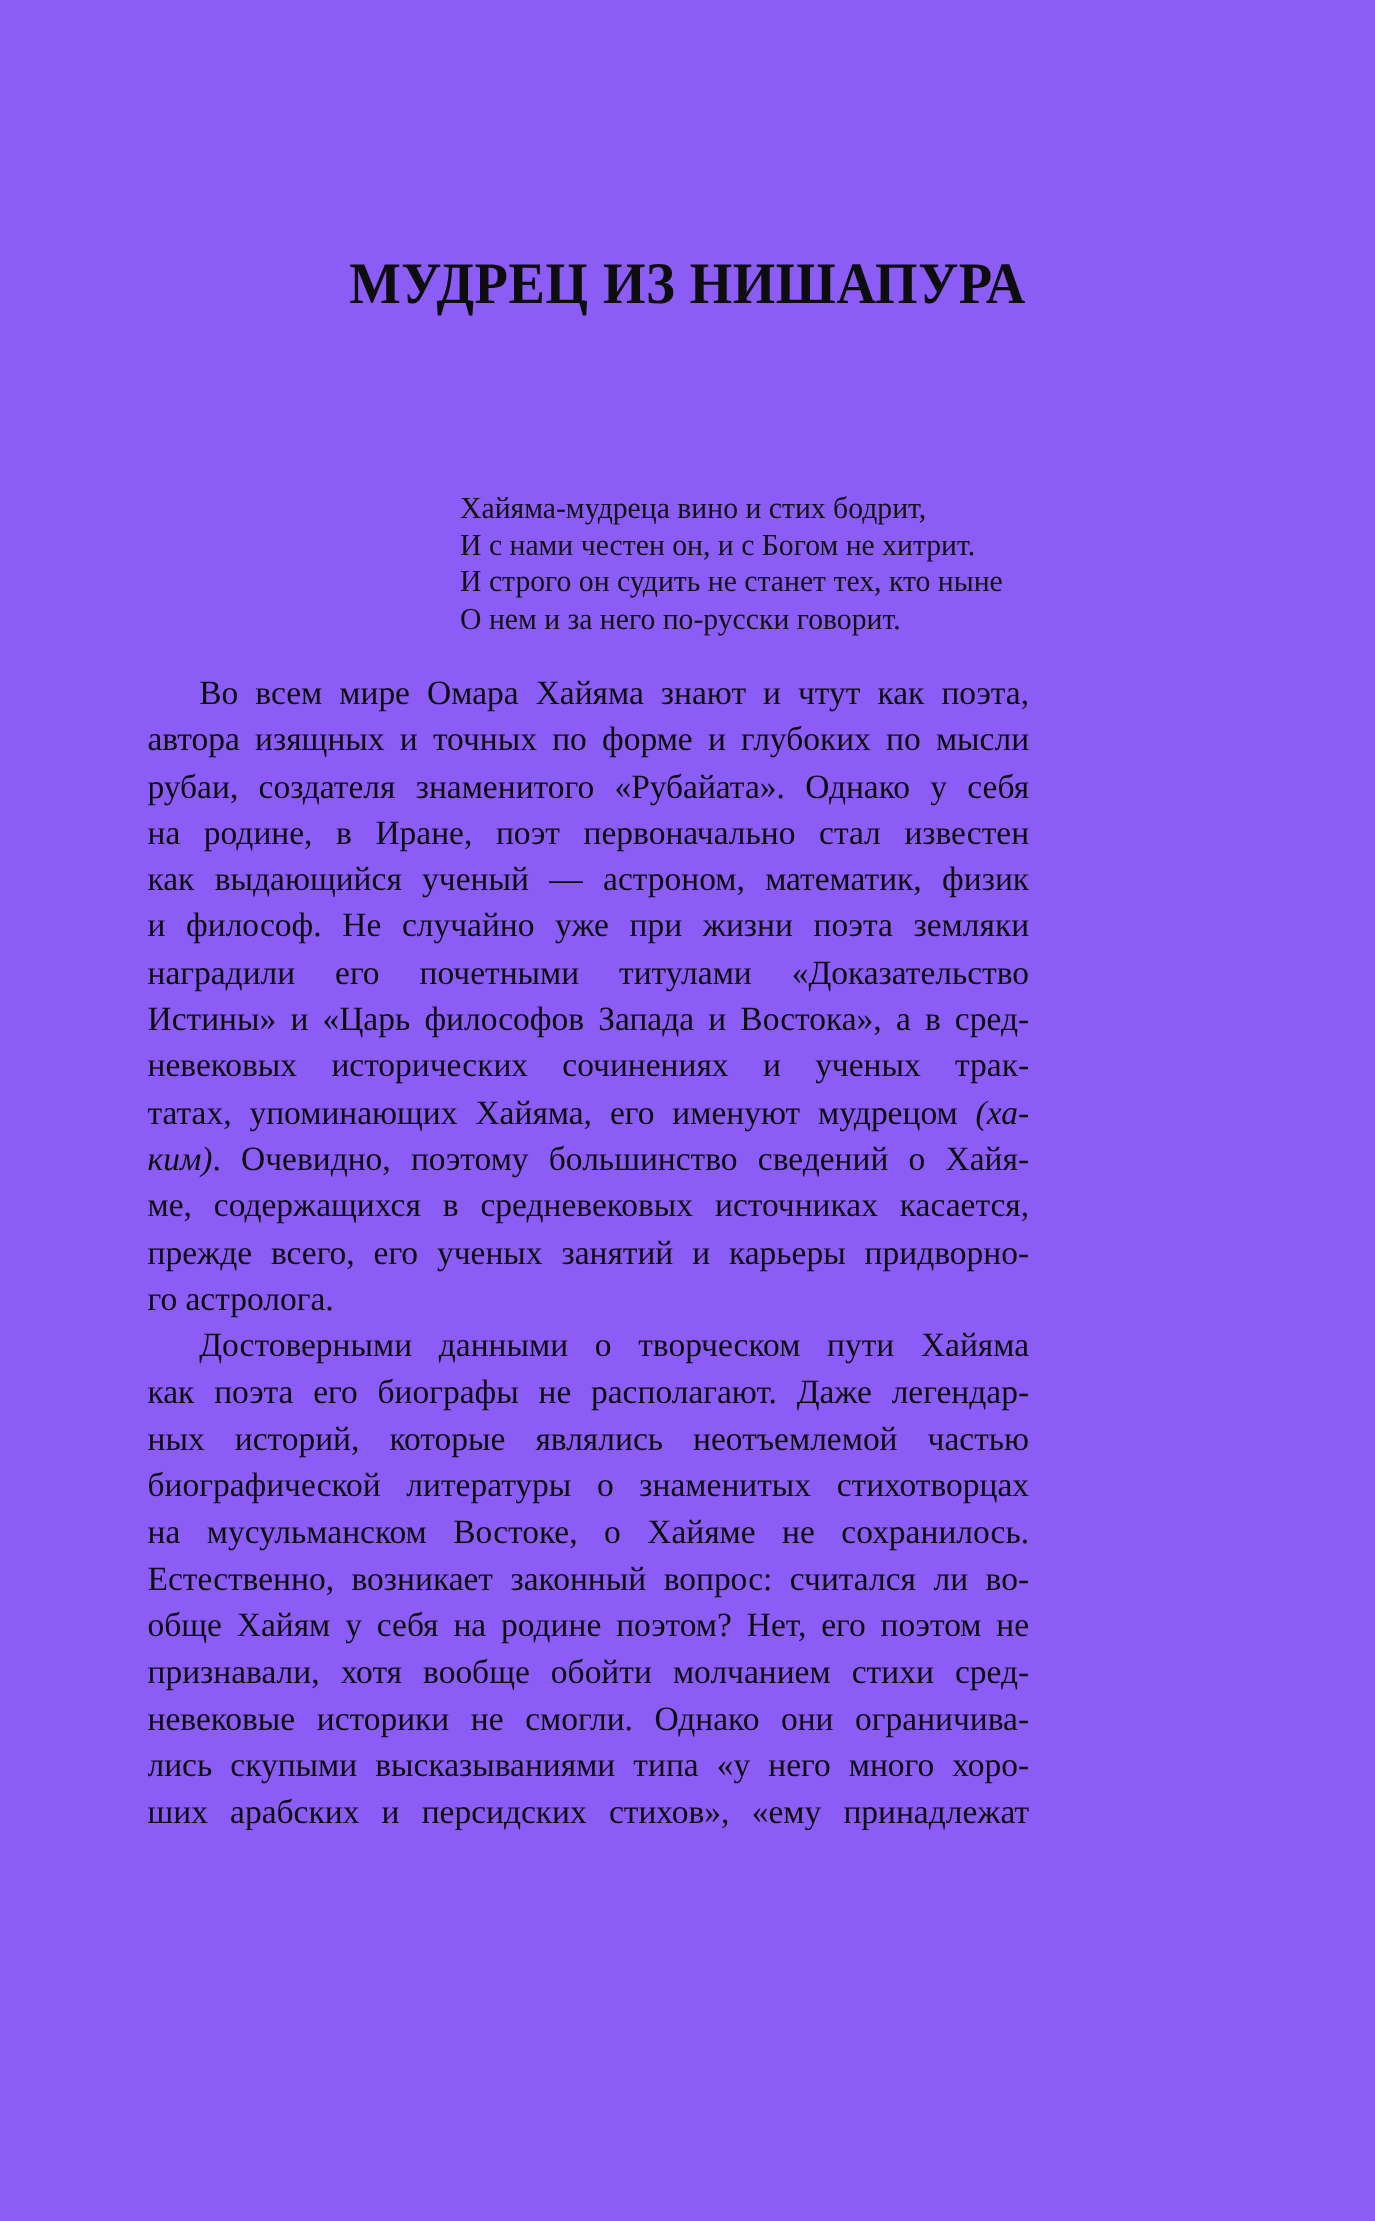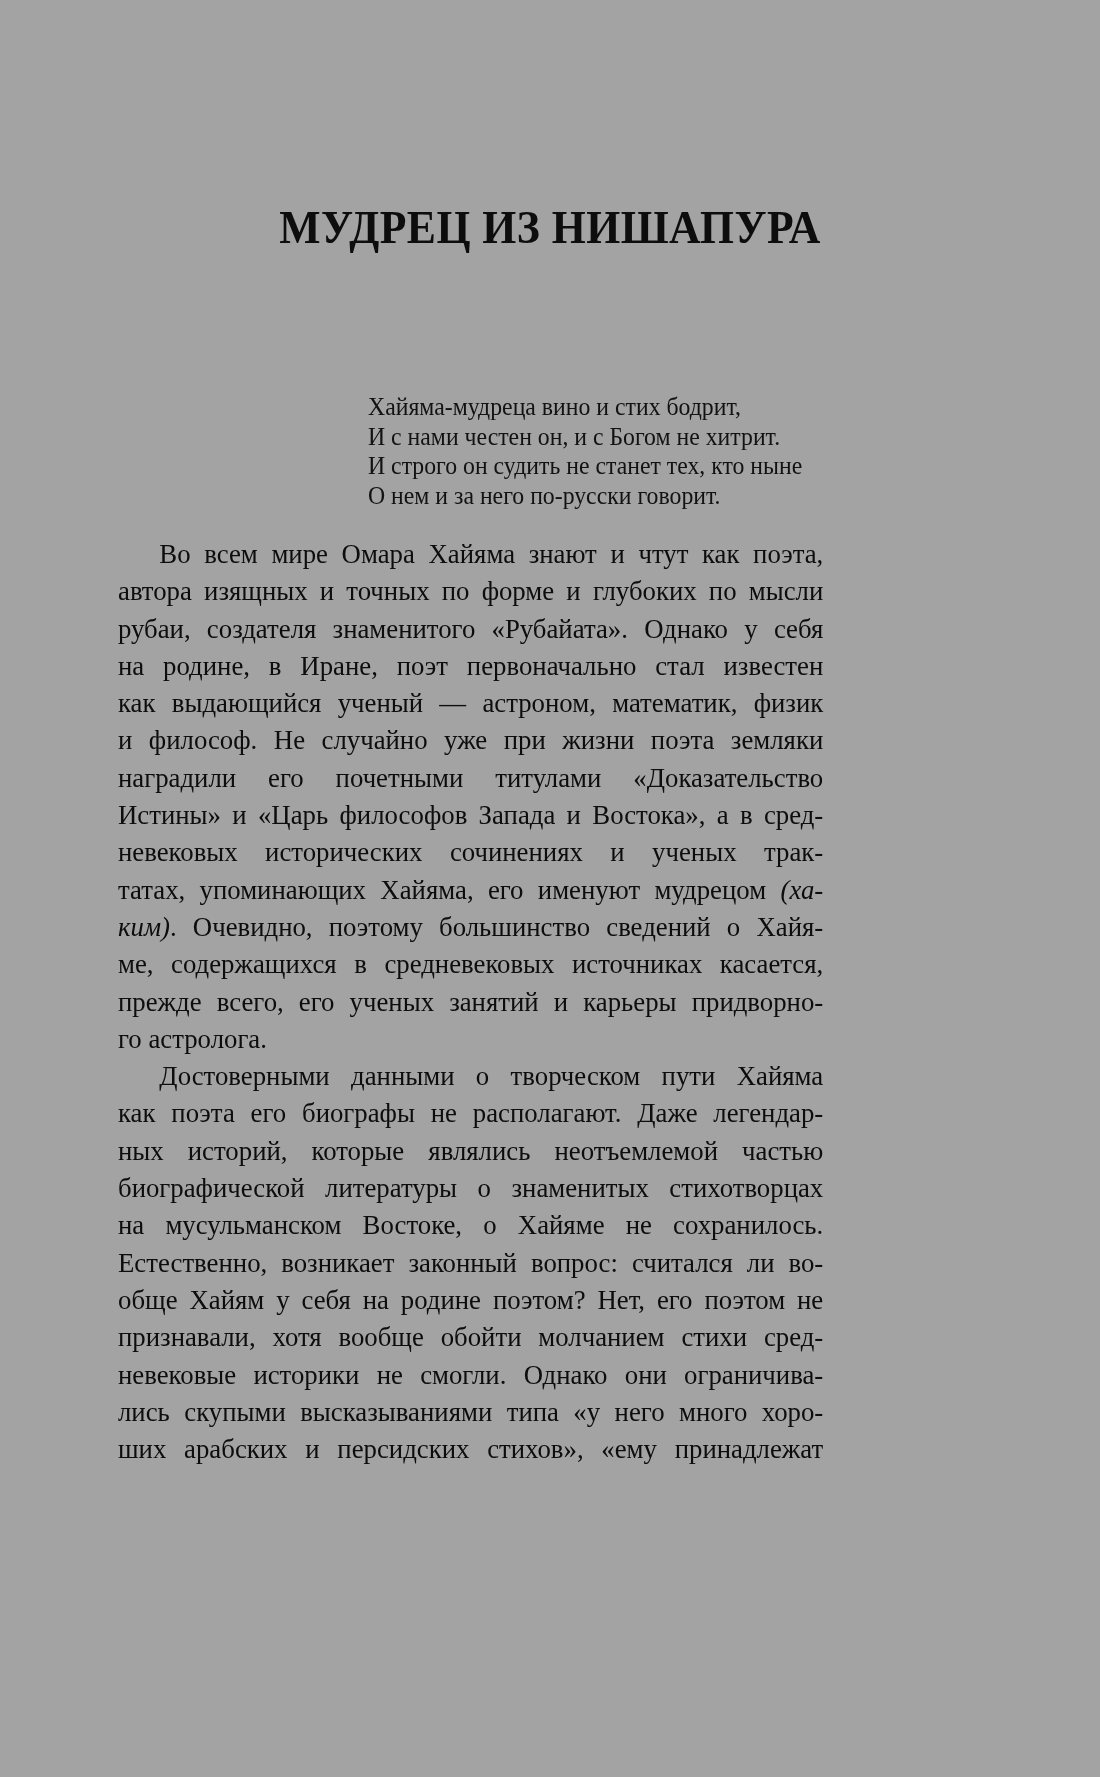--- a/index.html
+++ b/index.html
@@ -9,21 +9,21 @@
     background: #ffffff;
   }
   body {
     font-family: "Liberation Serif", "DejaVu Serif", serif;
     color: #0d0d0d;
   }
   .page {
     position: relative;
     width: 1100px;
     height: 1777px;
-    background: #a3a3a3;
+    background: #8b5cf6;
     overflow: hidden;
     margin: 0 auto;
   }
 
   
   .chapter-title {
     position: absolute;
     left: 0;
     top: 172px;
     width: 1100px;

